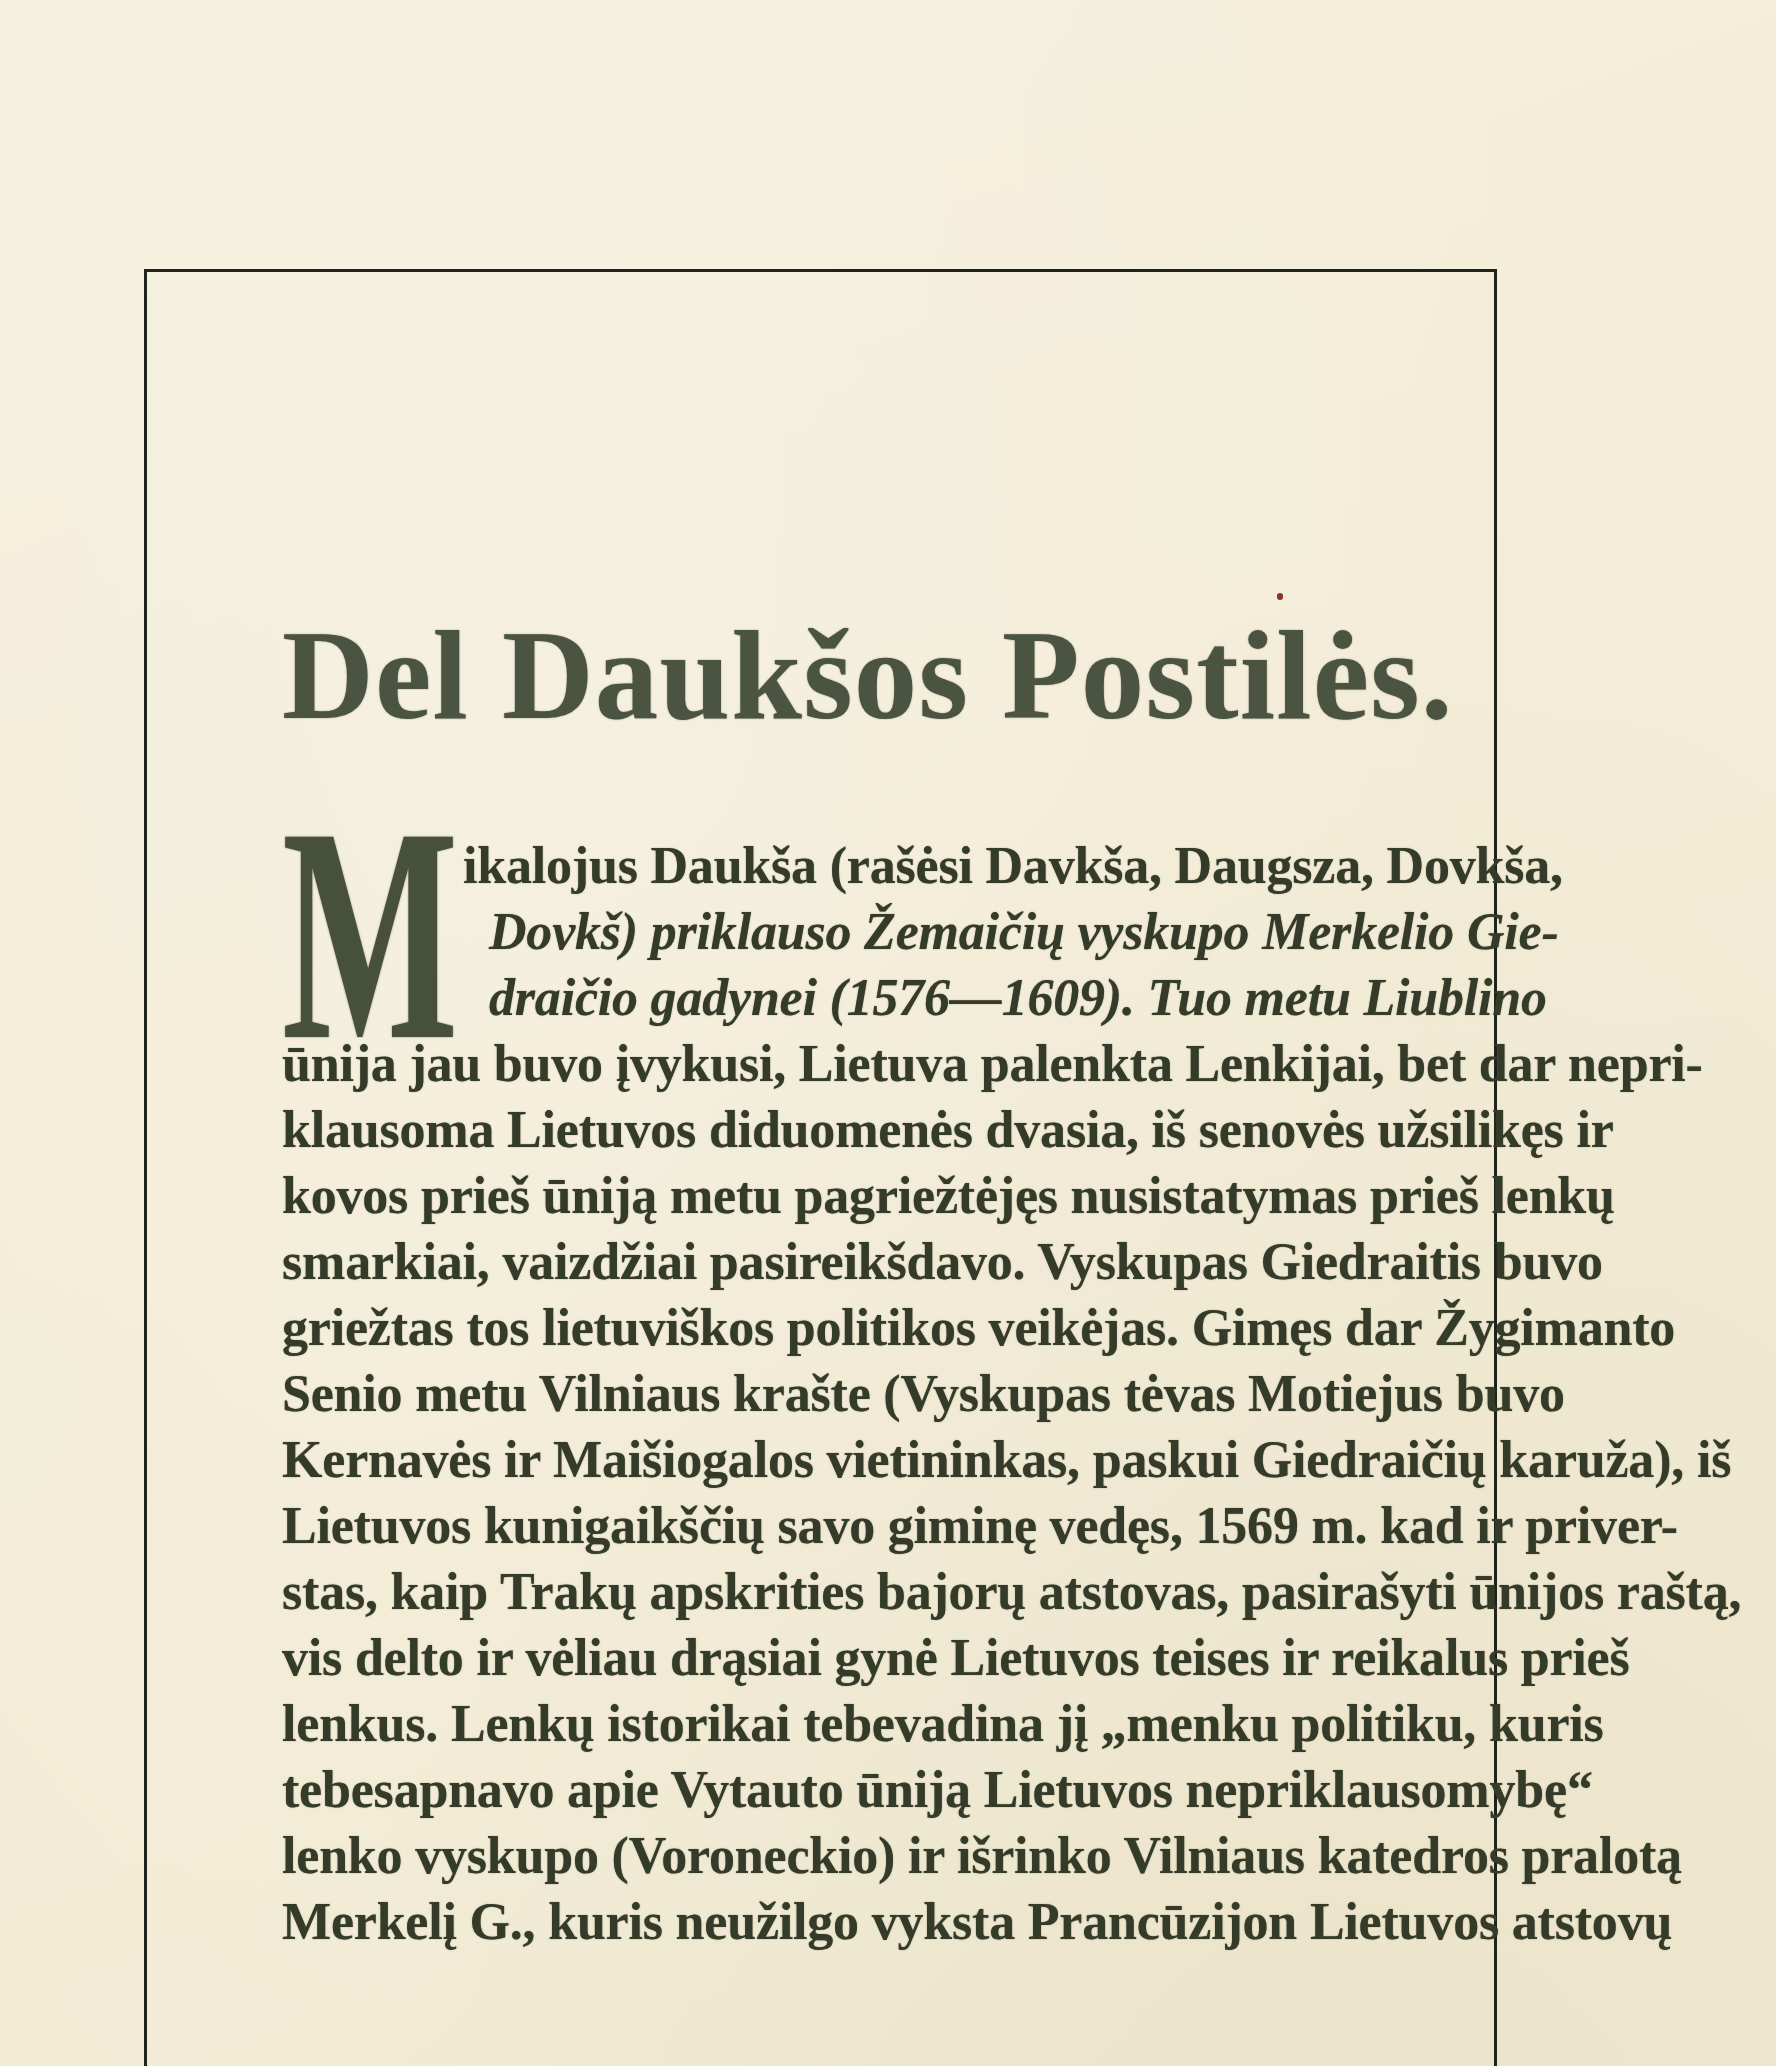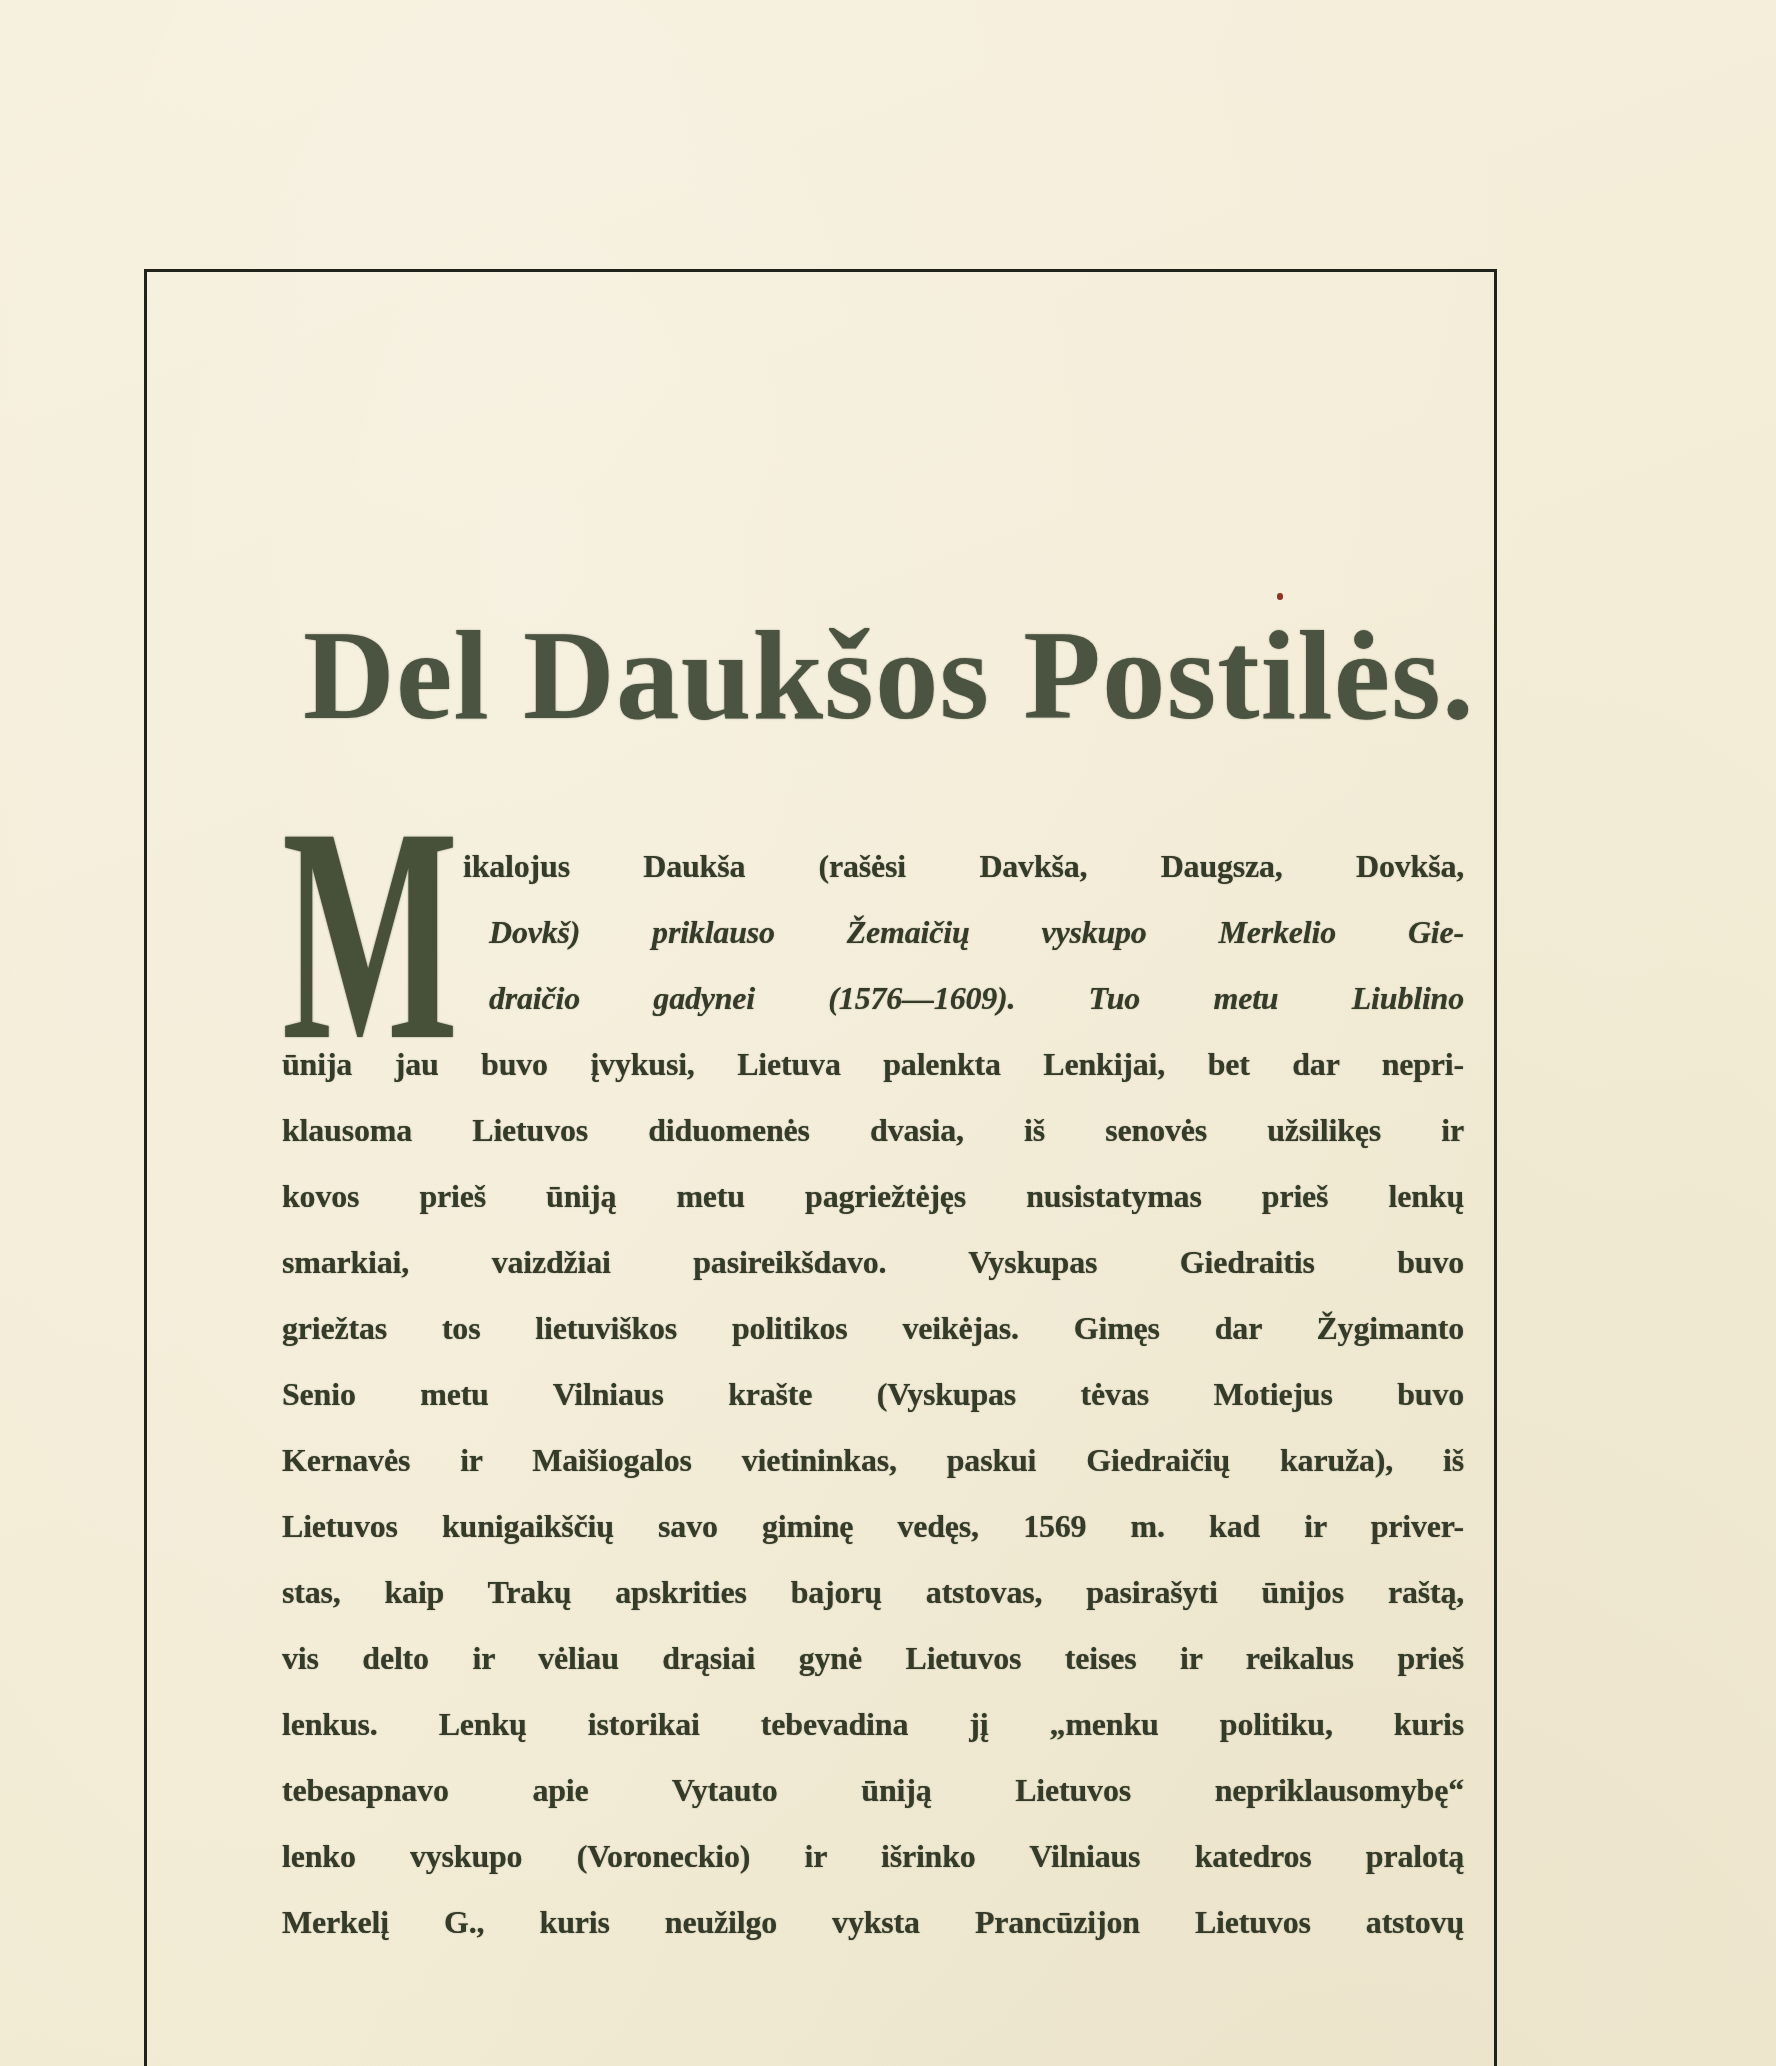--- a/index.html
+++ b/index.html
@@ -18,23 +18,22 @@
   }
   .frame {
     position: absolute;
     left: 144px; top: 269px;
     width: 1353px; height: 2028px;
     box-sizing: border-box;
     border: 3.7px solid #20231b;
   }
   .title {
     position: absolute;
-    left: 298px; top: 603px;
+    left: 282px; top: 603px;
     width: 1182px;
-    text-align: center;
     white-space: nowrap;
     font-size: 127px;
     font-weight: bold;
     letter-spacing: 1.2px;
     color: #4b5440;
     text-shadow: 0 0 1.7px rgba(40,46,28,0.45);
   }
   .bodytext {
     position: absolute;
     left: 282px; top: 833px;
@@ -47,21 +46,21 @@
     line-height: 306px;
     font-weight: bold;
     color: #47513a;
     transform: scaleX(0.61);
     transform-origin: left top;
     text-shadow: 0 0 2.5px rgba(35,42,24,0.5);
   }
   .line {
     height: 66px;
     line-height: 66px;
-    font-size: 32px;
+    font-size: 52px;
     font-weight: bold;
     letter-spacing: -0.2px;
     color: #343b29;
     text-align: justify;
     text-align-last: justify;
     text-shadow: 0 0 1.2px rgba(30,36,18,0.55);
     white-space: nowrap;
   }
   .line.ind-a { padding-left: 181px; }
   .line.ind-b { padding-left: 207px; font-style: italic; }

